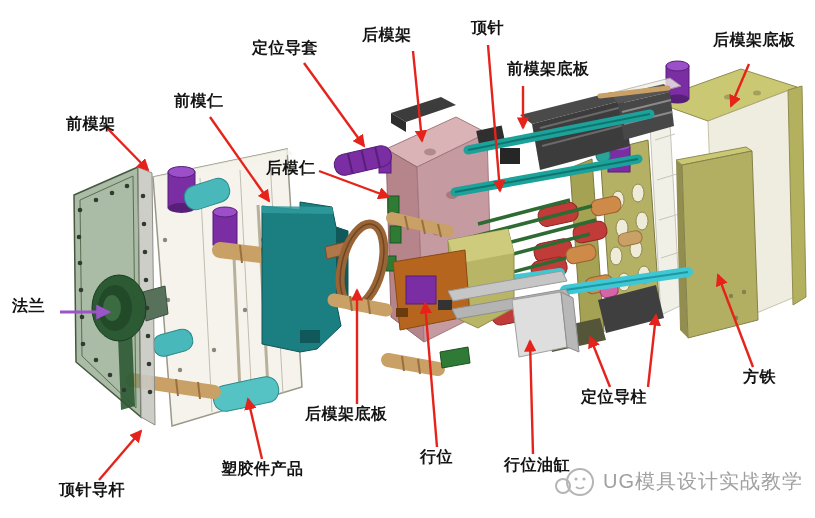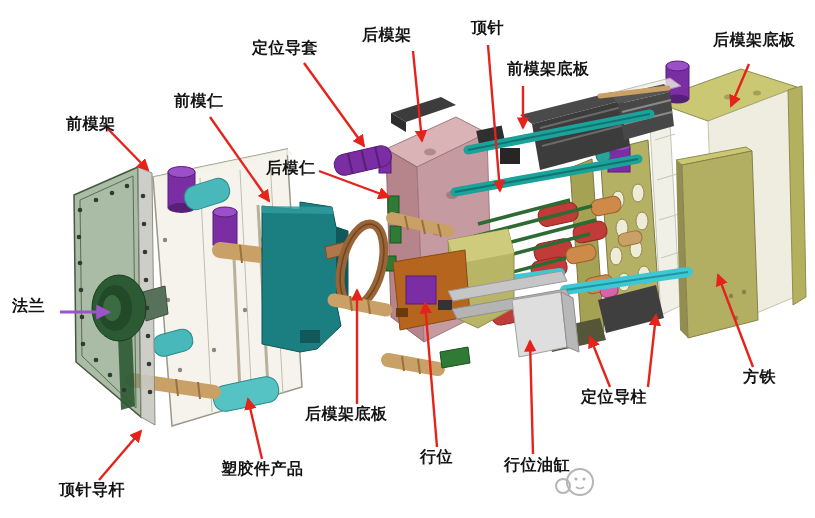--- a/index.html
+++ b/index.html
@@ -331,15 +331,16 @@
   <div class="lbl" style="left:743px;top:369px">方铁</div>
 
   <div id="watermark">
     <svg width="46" height="38" viewBox="0 0 46 38">
       <circle cx="11" cy="24" r="7" fill="none" stroke="#b5b5b5" stroke-width="2"></circle>
       <circle cx="28" cy="20" r="13" fill="none" stroke="#b5b5b5" stroke-width="2"></circle>
       <circle cx="24" cy="17" r="1.6" fill="#b5b5b5"></circle>
       <circle cx="32" cy="17" r="1.6" fill="#b5b5b5"></circle>
       <path d="M24,25 q4,3 8,0" fill="none" stroke="#b5b5b5" stroke-width="1.6"></path>
     </svg>
+    <span class="wm-text">UG模具设计实战教学</span>
   </div>
 
 </div>
 
 </body></html>

